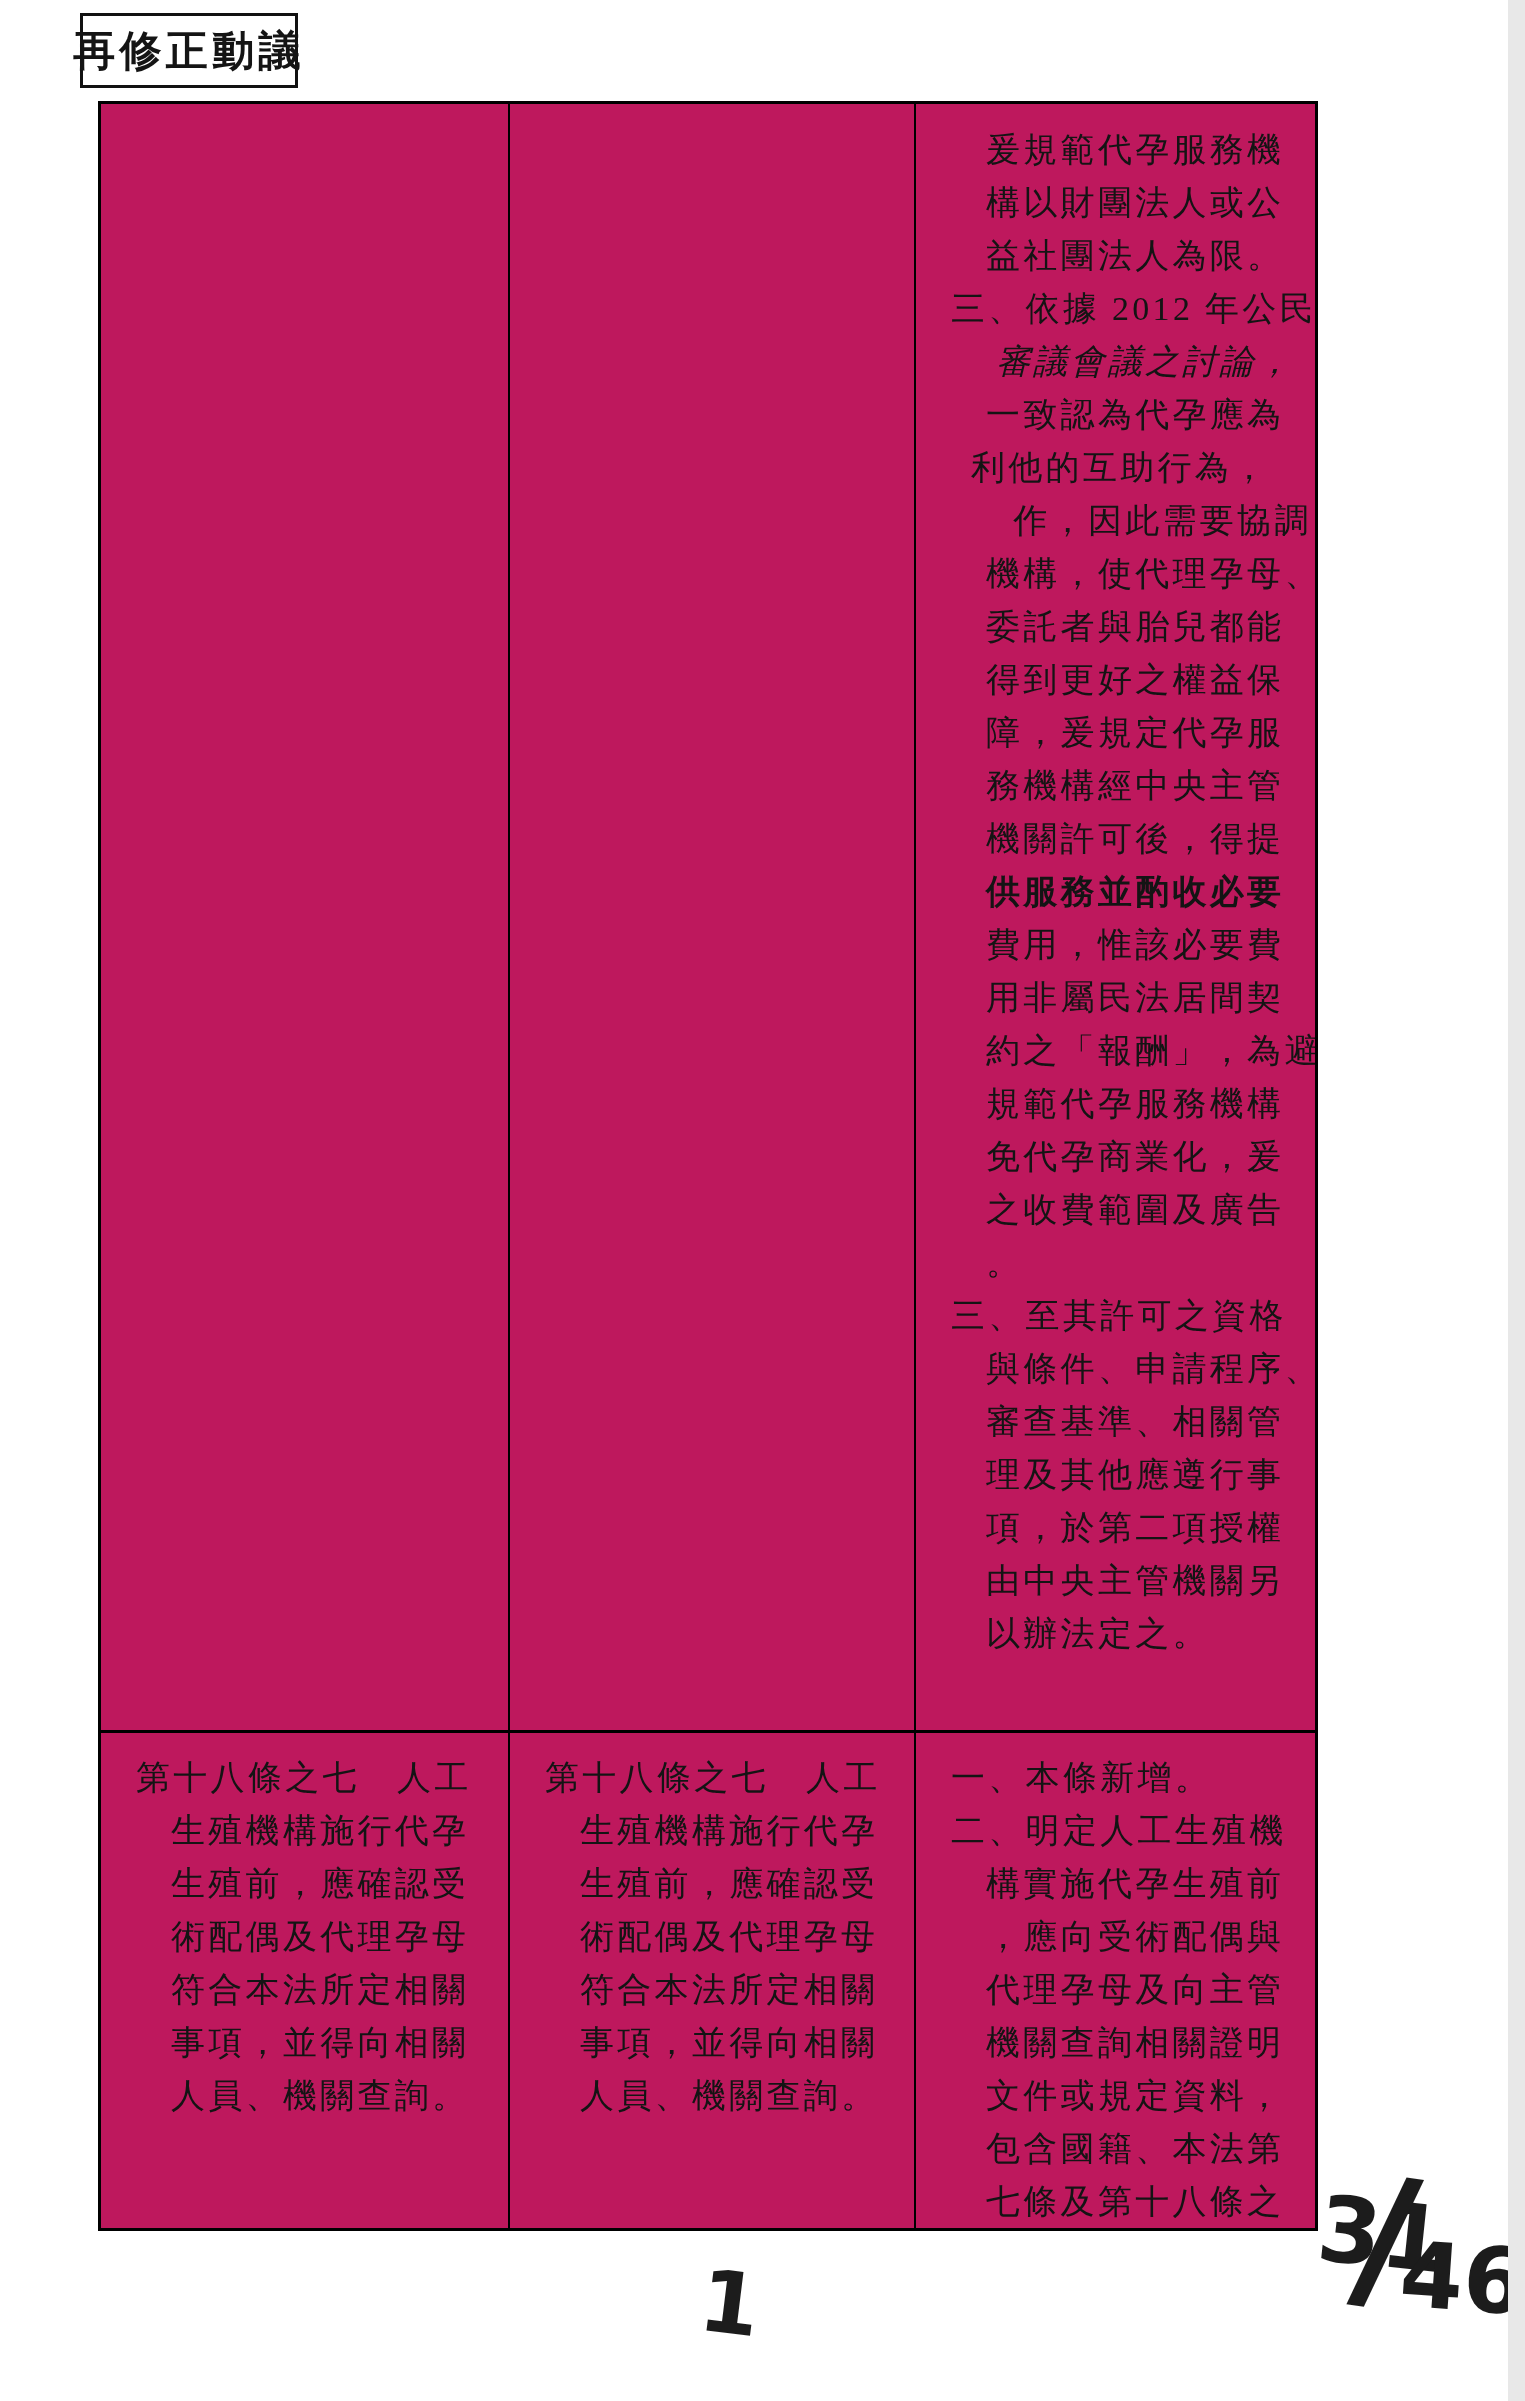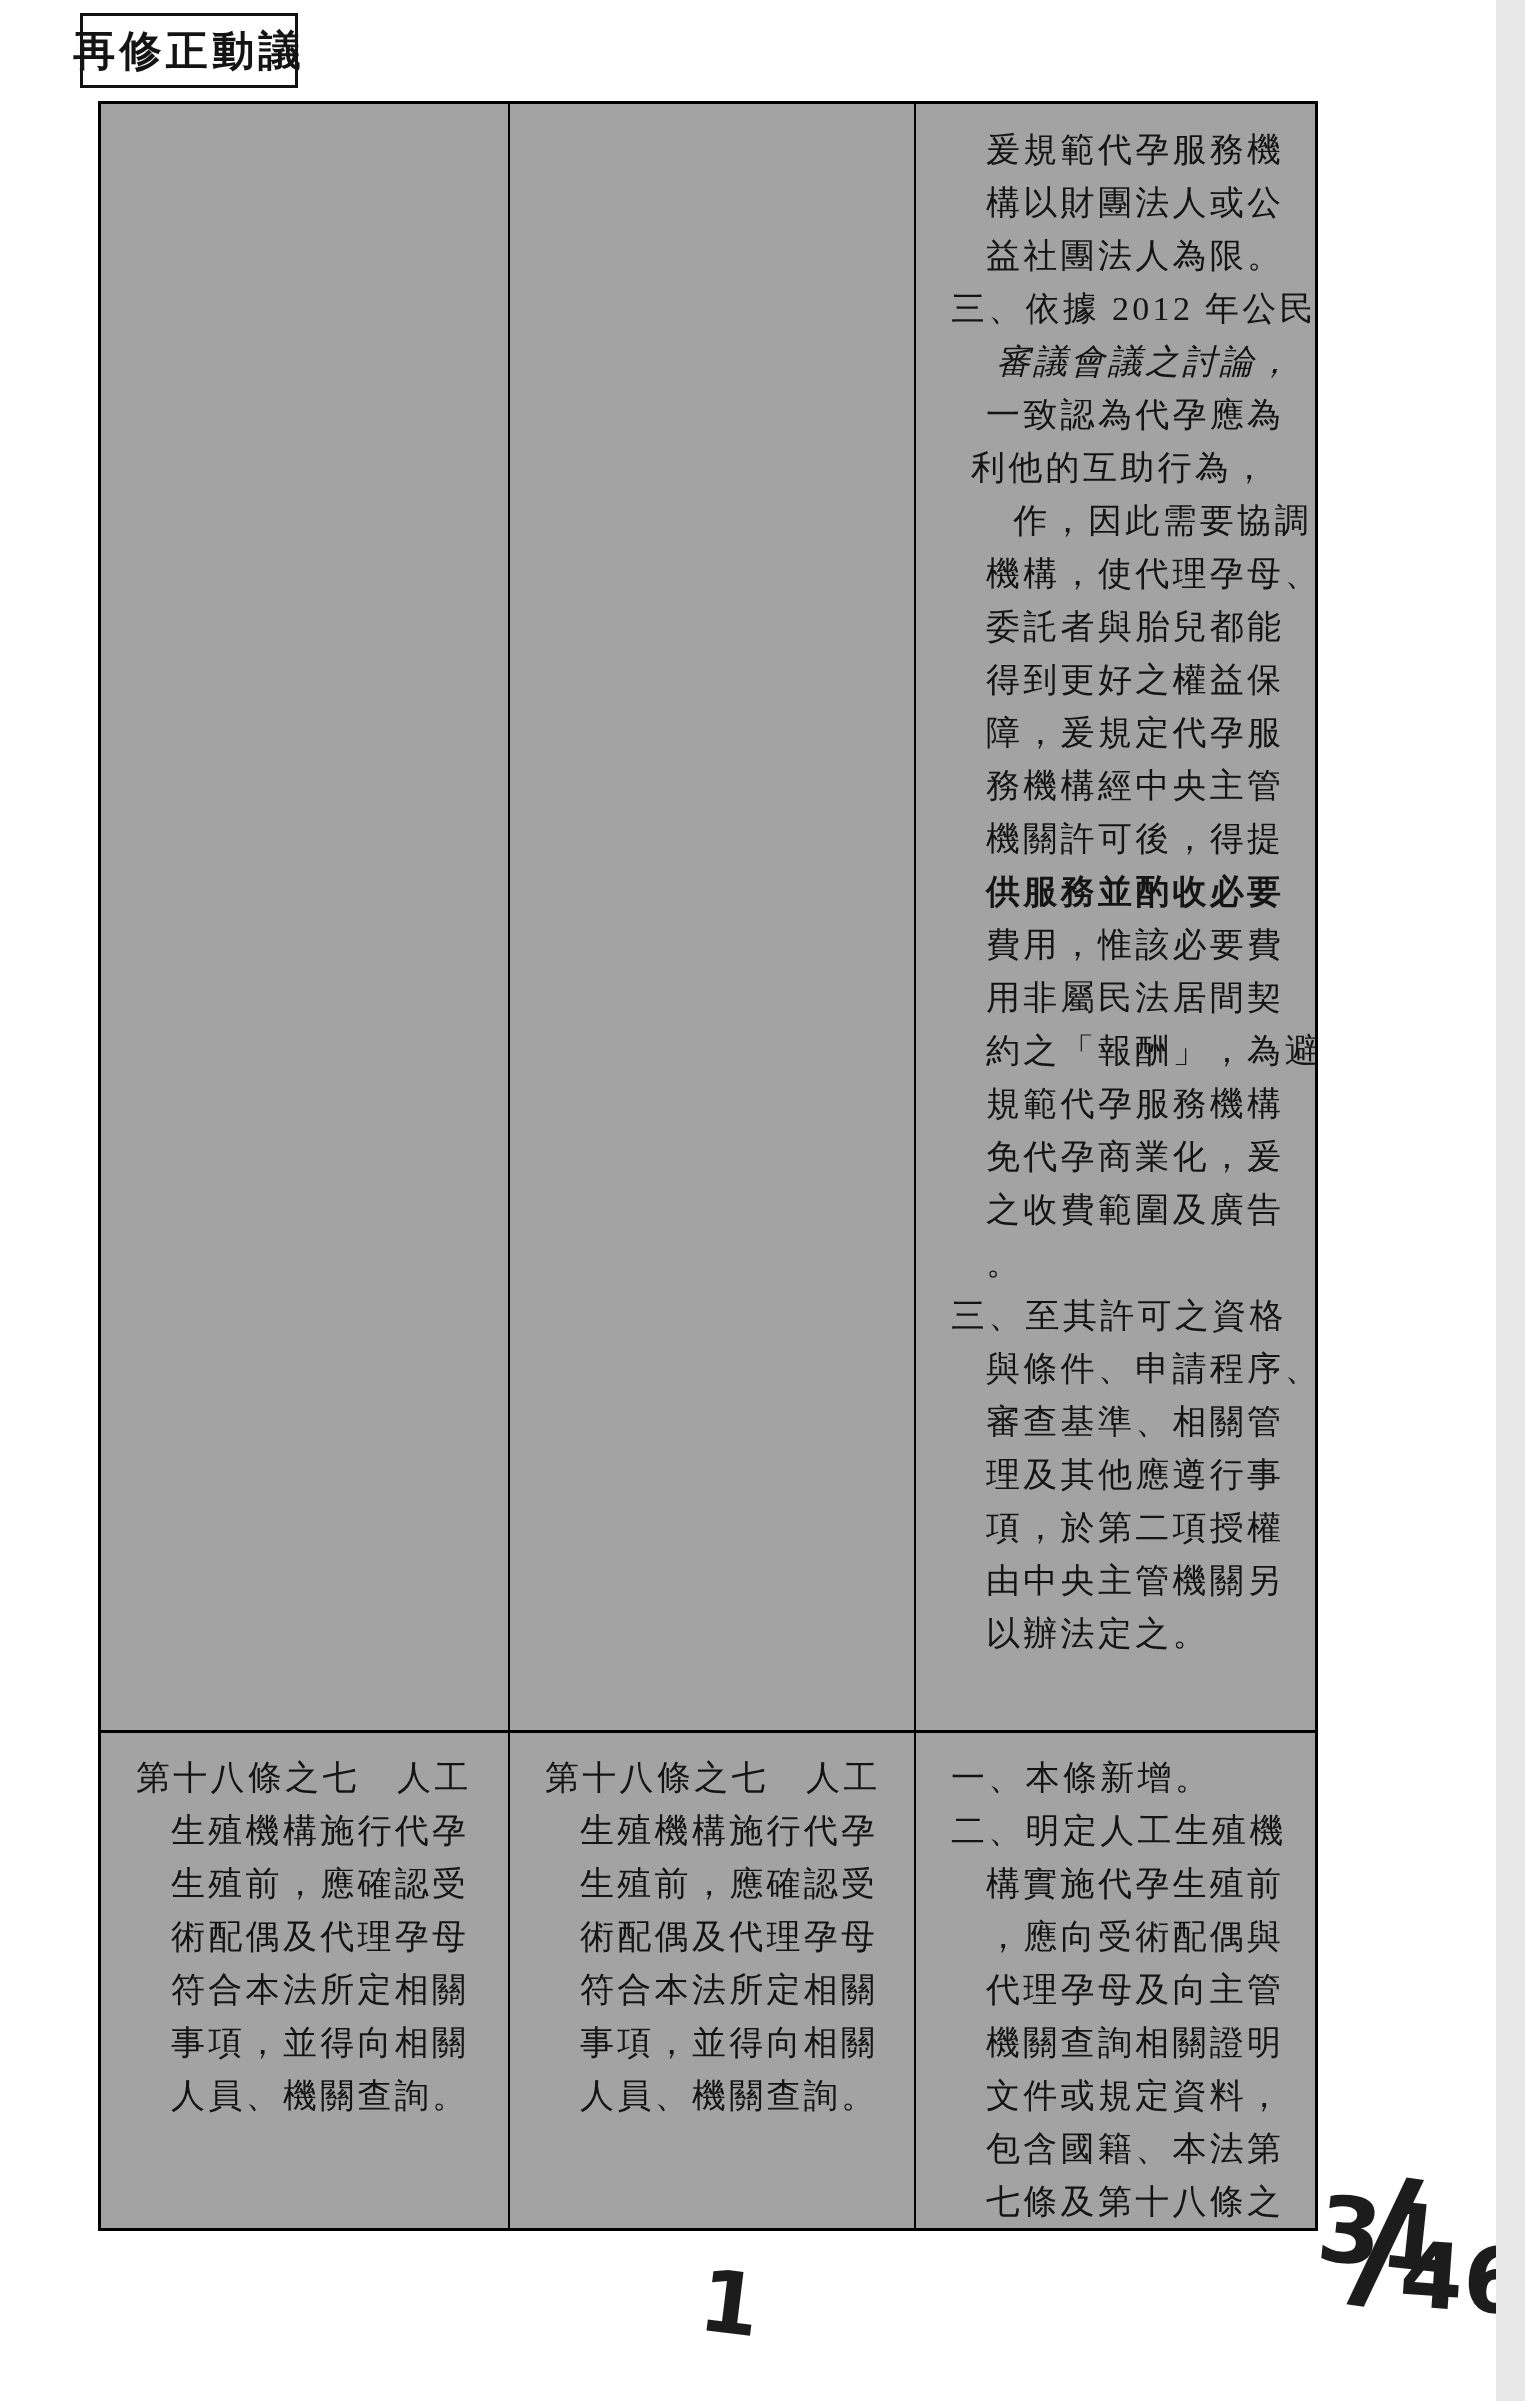--- a/index.html
+++ b/index.html
@@ -3,39 +3,40 @@
 <meta charset="utf-8">
 <style>
   html,body{margin:0;padding:0;background:#e8e8e8;}
   .page{
     position:relative;
     width:1496px;height:2401px;
     background:#ffffff;
     font-family:"Liberation Serif","DejaVu Serif",serif;
     color:#141414;
     overflow:hidden;
+    padding-left:12px;
   }
   
   .header-box{
     position:absolute;left:80px;top:13px;
     width:218px;height:75px;
     border:3.3px solid #111;
     box-sizing:border-box;
     display:flex;align-items:center;justify-content:center;
     font-size:42px;font-weight:bold;letter-spacing:4.3px;
     white-space:nowrap;
   }
   
   .doc-table{
     position:absolute;left:98px;top:101px;
     width:1220px;height:2130px;
     border:3.8px solid #000;
     box-sizing:border-box;
     display:flex;flex-direction:column;
-    background:#a3a3a3;
+    background:#be185d;
   }
   .t-row{display:flex;box-sizing:border-box;width:100%;}
   .t-row.r0{height:1633px;border-bottom:3.3px solid #000;}
   .t-row.r1{flex:1;}
   .t-cell{
     box-sizing:border-box;
     padding:18.5px 3.3px 0 35px;
     overflow:hidden;
   }
   .t-cell.c0{width:409px;border-right:2.7px solid #000;}

